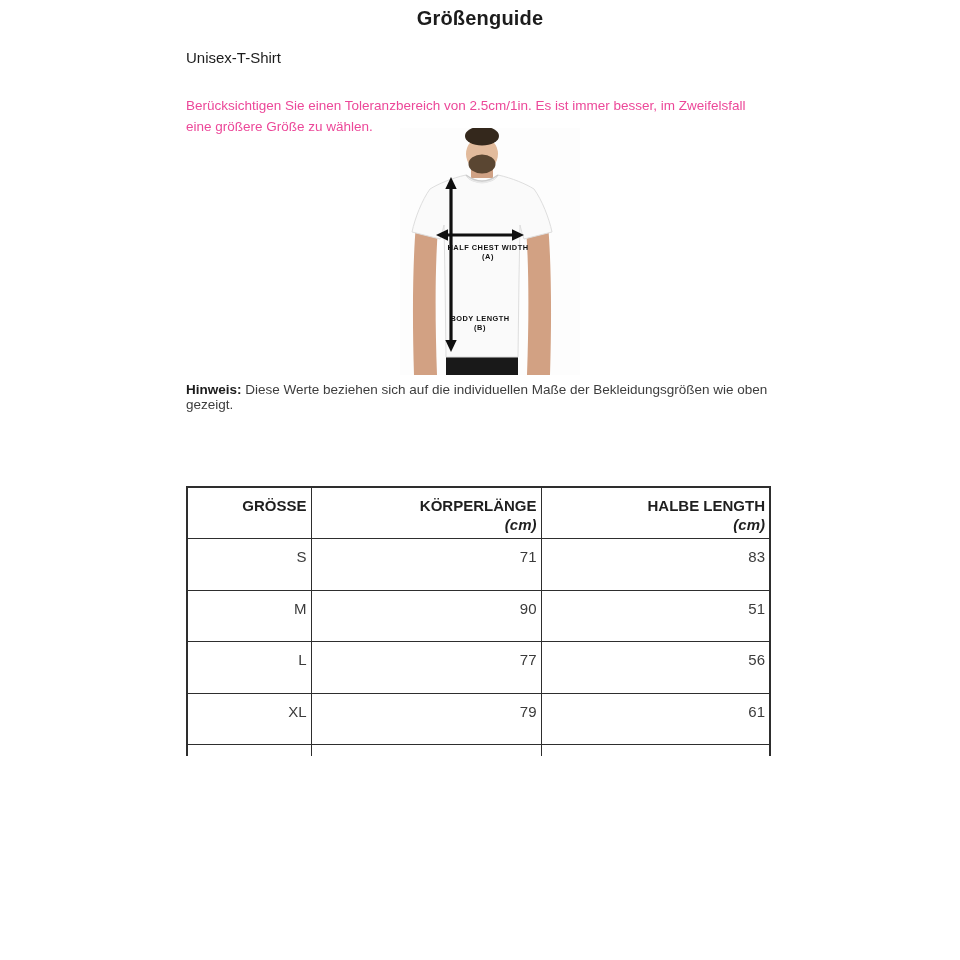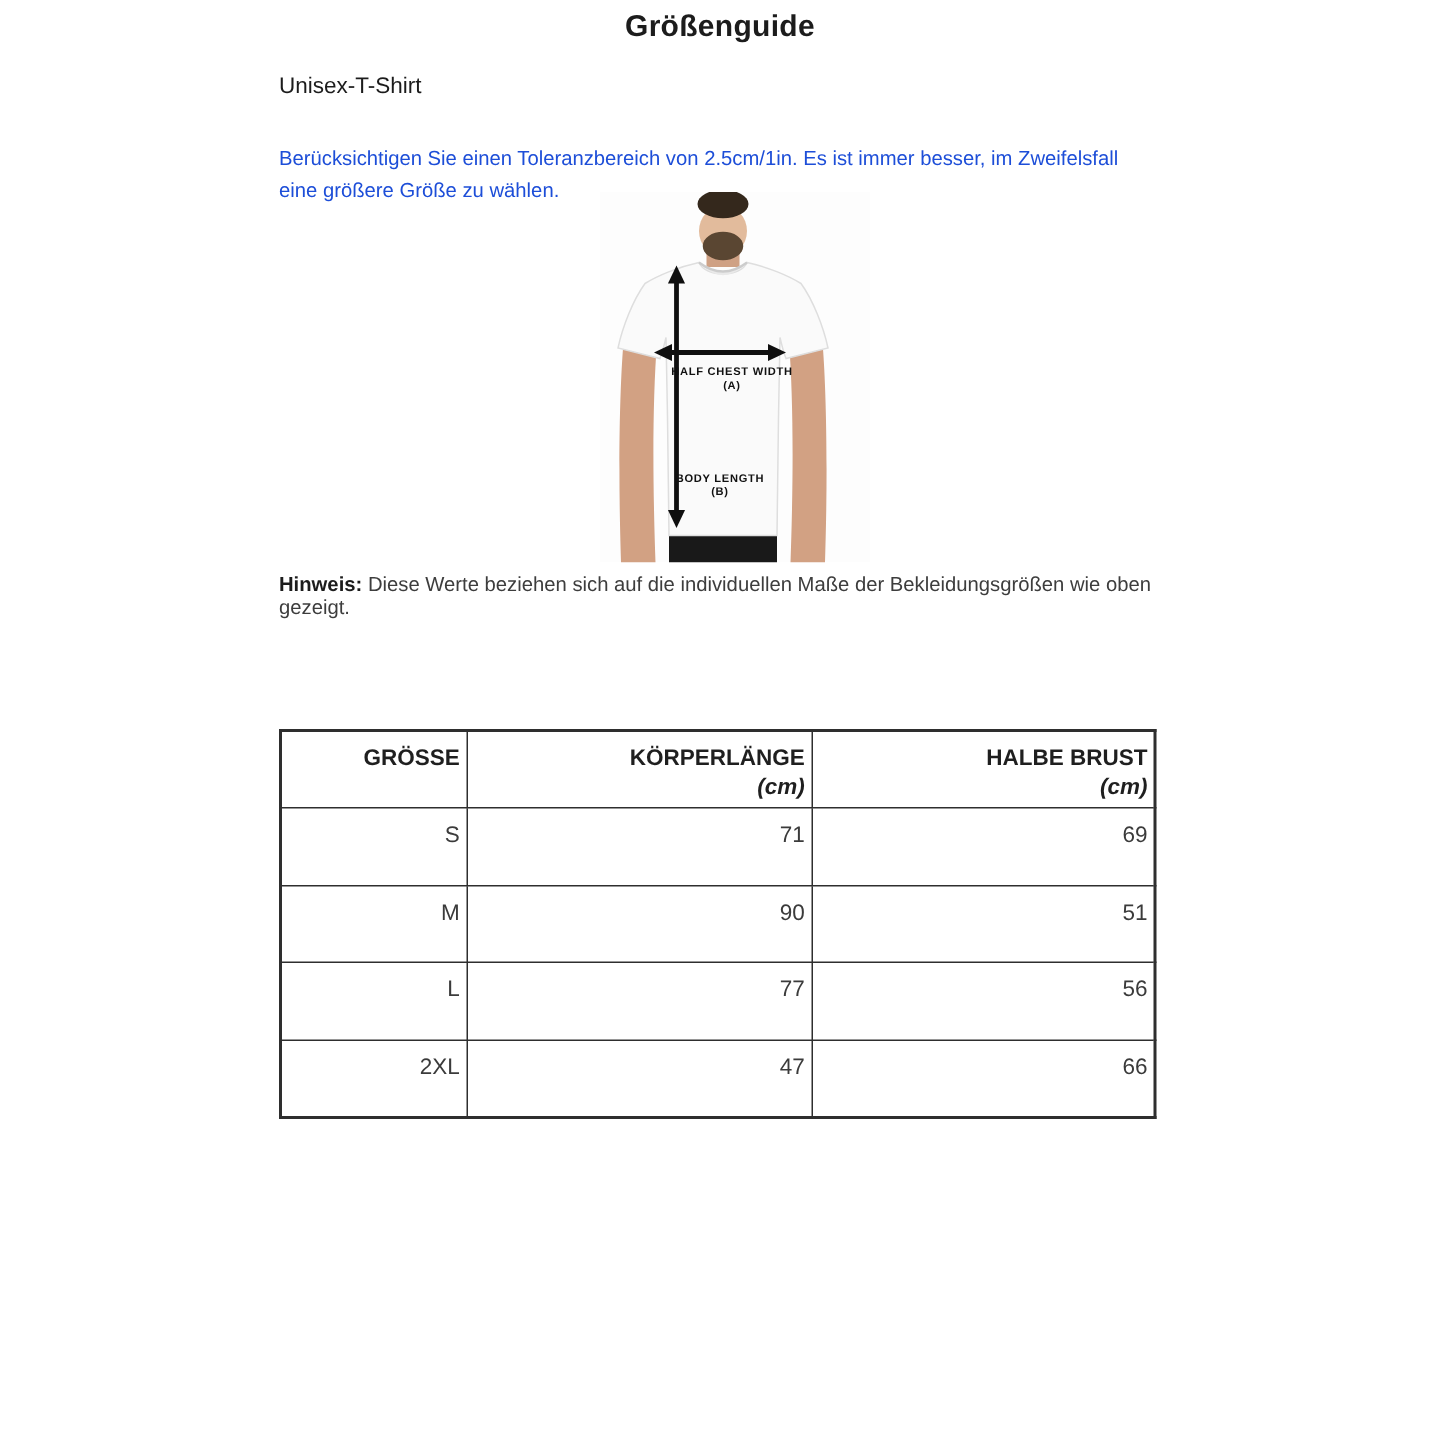--- a/index.html
+++ b/index.html
@@ -10,21 +10,21 @@
   .title {
     position:absolute; top:7px; left:0; width:960px; text-align:center;
     font-size:20px; font-weight:bold; color:#1c1c1c; letter-spacing:.2px;
   }
   .product-title {
     position:absolute; top:49px; left:186px;
     font-size:15px; font-weight:normal; color:#1c1c1c;
   }
   .intro {
     position:absolute; top:96px; left:186px; width:588px;
-    font-size:13.5px; line-height:1.55; color:#1d4ed8;
+    font-size:13.5px; line-height:1.55; color:#ec4899;
   }
   .figure { position:absolute; top:128px; left:400px; width:180px; height:247px; }
   .figure text { font-family:"Liberation Sans", sans-serif; }
   .note {
     position:absolute; top:382px; left:186px; width:600px;
     font-size:13.5px; color:#3d3d3d;
   }
   .note .b { font-weight:bold; color:#1c1c1c; }
   table.size-table {
     position:absolute; top:486px; left:186px;
@@ -95,38 +95,43 @@
   <table class="size-table">
     <colgroup>
         <col class="c1">
         <col class="c2">
         <col class="c3">
       </colgroup>
     <thead>
       <tr>
         <th><span>GRÖSSE</span><span class="unit"></span></th>
         <th><span>KÖRPERLÄNGE</span><span class="unit">(cm)</span></th>
-        <th><span>HALBE BRUST</span><span class="unit">(cm)</span></th>
+        <th><span>HALBE LENGTH</span><span class="unit">(cm)</span></th>
       </tr>
     </thead>
     <tbody>
       <tr>
         <td>S</td>
         <td>71</td>
-        <td>69</td>
+        <td>83</td>
       </tr>
       <tr>
         <td>M</td>
         <td>90</td>
         <td>51</td>
       </tr>
       <tr>
         <td>L</td>
         <td>77</td>
         <td>56</td>
+      </tr>
+      <tr>
+        <td>XL</td>
+        <td>79</td>
+        <td>61</td>
       </tr>
       <tr>
         <td>2XL</td>
         <td>47</td>
         <td>66</td>
       </tr>
     </tbody>
   </table>
 
   <div class="bottom-bar"></div>

